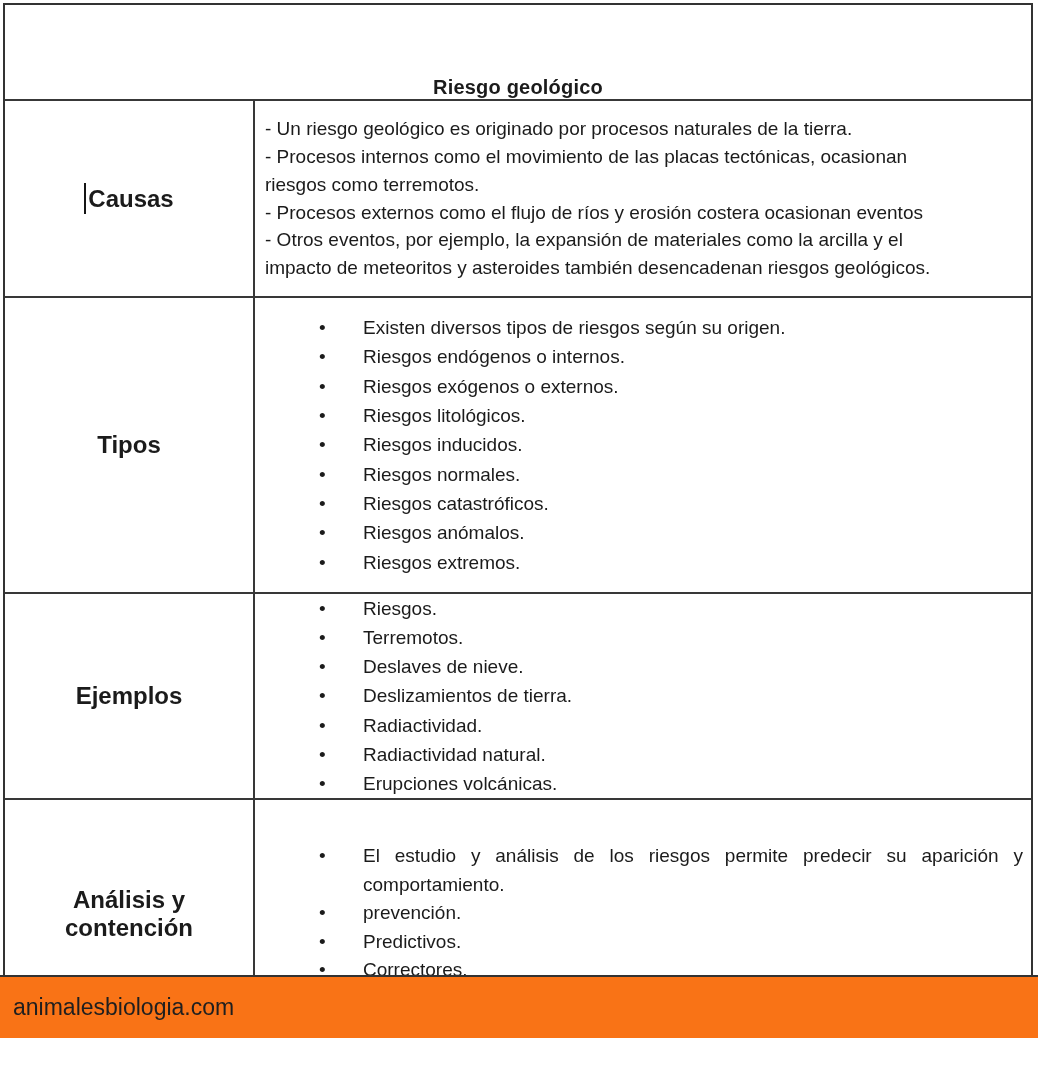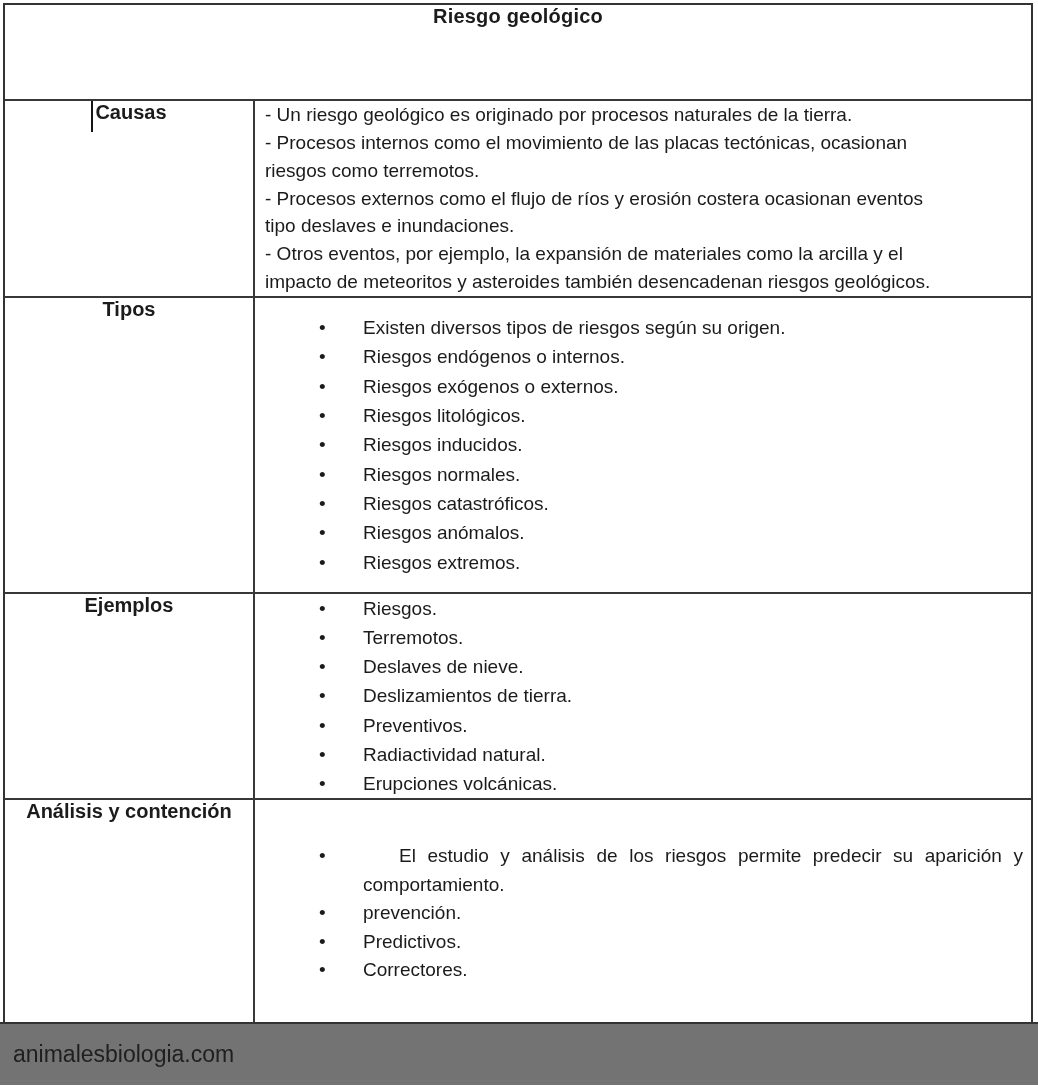--- a/index.html
+++ b/index.html
@@ -16,33 +16,33 @@
     position: absolute; left: 3px; top: 3px;
     width: 1030px; height: 1026px;
     border: 2px solid #333333; border-bottom: none;
     box-sizing: border-box;
     display: flex; flex-direction: column;
     background: #ffffff;
   }
   .trow { display: flex; flex: 0 0 auto; border-top: 2px solid #383838; box-sizing: border-box; }
   .trow.first { border-top: none; }
 
-  .title-row { height: 94px; align-items: flex-start; justify-content: center; }
+  .title-row { height: 94px; align-items: flex-end; justify-content: center; }
   .row-causas   { height: 197px; }
   .row-tipos    { height: 296px; }
   .row-ejemplos { height: 206px; }
   .row-analisis { height: 229px; }
 
   .doc-title { font-size: 20px; font-weight: bold; letter-spacing: 0.2px; }
 
   .label-cell {
     flex: 0 0 250px; width: 250px;
     border-right: 2px solid #383838; box-sizing: content-box;
-    display: flex; align-items: flex-start; justify-content: center;
-    font-weight: bold; font-size: 20px;
+    display: flex; align-items: center; justify-content: center;
+    font-weight: bold; font-size: 24px;
     text-align: center; padding: 0 4px; box-sizing: border-box;
   }
   .cursor {
     display: inline-block; width: 2px; height: 31px;
     background: #151515; margin-right: 2px; vertical-align: middle;
   }
 
   .content-cell {
     flex: 1 1 auto; min-width: 0;
     display: flex; flex-direction: column; justify-content: center;
@@ -61,27 +61,26 @@
     font-size: 19px;
   }
   .tipos-list li,    .tipos-list li::before    { line-height: 29.3px; }
   .ejemplos-list li, .ejemplos-list li::before { line-height: 29.1px; }
   .analisis-list li .tline, .analisis-list li::before { line-height: 28.5px; }
 
   .tline.just {
     white-space: normal;
     text-align: justify;
     text-align-last: justify;
-    margin-left: 36px;
   }
 
   .footer {
-    position: absolute; left: 0; top: 1022px;
+    position: absolute; left: 0; top: 975px;
     width: 1038px; height: 63px;
-    background: #737373;
+    background: #f97316;
     border-top: 2px solid #333333;
     box-sizing: border-box;
     display: flex; align-items: center;
     padding-left: 13px;
     font-size: 23px; color: #1f1f1f;
   }
 </style>
 </head>
 <body>
 
@@ -96,21 +95,20 @@
     <div class="trow row-causas">
       <div class="label-cell">
         <span class="cursor"></span>
           <span>Causas</span>
       </div>
       <div class="content-cell causas-text">
           <div class="tline">- Un riesgo geológico es originado por procesos naturales de la tierra.</div>
           <div class="tline">- Procesos internos como el movimiento de las placas tectónicas, ocasionan</div>
           <div class="tline">riesgos como terremotos.</div>
           <div class="tline">- Procesos externos como el flujo de ríos y erosión costera ocasionan eventos</div>
-          <div class="tline">tipo deslaves e inundaciones.</div>
           <div class="tline">- Otros eventos, por ejemplo, la expansión de materiales como la arcilla y el</div>
           <div class="tline">impacto de meteoritos y asteroides también desencadenan riesgos geológicos.</div>
         </div>
     </div>
 
     <div class="trow row-tipos">
       <div class="label-cell">
         <span>Tipos</span>
       </div>
       <div class="content-cell">
@@ -158,21 +156,21 @@
             <li>
               <div class="tline">Terremotos.</div>
             </li>
             <li>
               <div class="tline">Deslaves de nieve.</div>
             </li>
             <li>
               <div class="tline">Deslizamientos de tierra.</div>
             </li>
             <li>
-              <div class="tline">Preventivos.</div>
+              <div class="tline">Radiactividad.</div>
             </li>
             <li>
               <div class="tline">Radiactividad natural.</div>
             </li>
             <li>
               <div class="tline">Erupciones volcánicas.</div>
             </li>
           </ul>
       </div>
     </div>

